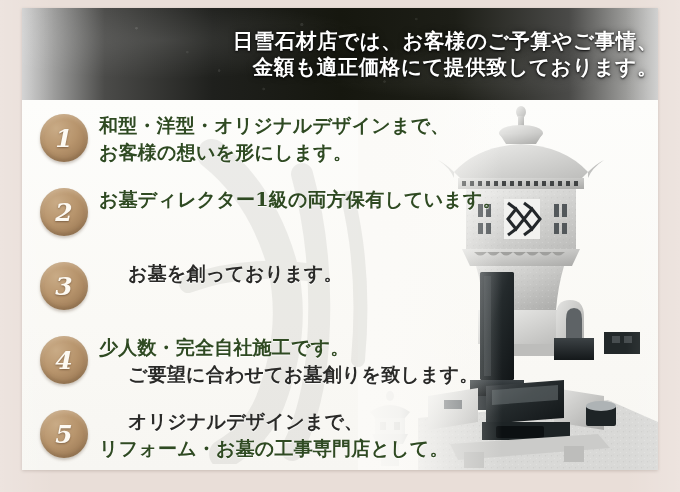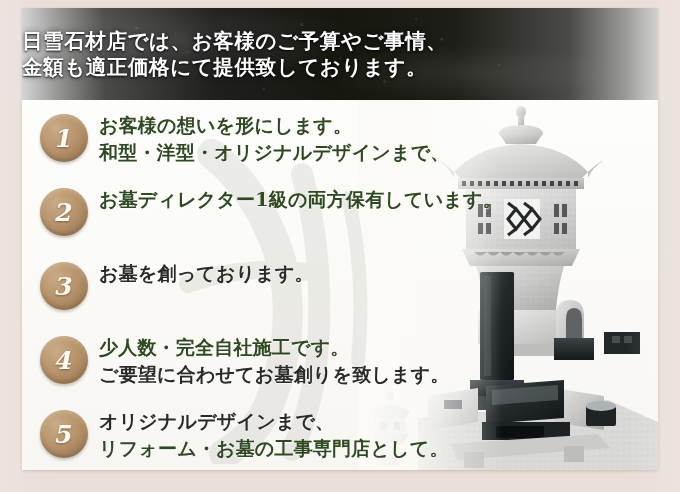--- a/index.html
+++ b/index.html
@@ -79,21 +79,21 @@
       radial-gradient(circle at 38% 88%, rgba(255,255,255,.17) 0 1px, transparent 1.7px),
       radial-gradient(circle at 62% 12%, rgba(255,255,255,.15) 0 1px, transparent 1.6px);
     pointer-events: none;
   }
   .header-text {
     position: relative;
     z-index: 2;
     height: 100%;
     display: flex;
     flex-direction: column;
-    align-items: flex-start;
+    align-items: flex-end;
     justify-content: center;
     gap: 2px;
   }
   .header-line {
     color: #ffffff;
     font-family: "DejaVu Serif", "Liberation Serif", serif;
     font-weight: 700;
     font-size: 20.5px;
     letter-spacing: .6px;
     line-height: 1.18;
@@ -184,21 +184,21 @@
   .line {
     font-family: "DejaVu Serif", "Liberation Serif", serif;
     font-weight: 700;
     font-size: 19px;
     line-height: 1.42;
     letter-spacing: .2px;
     white-space: nowrap;
     text-shadow: 0 1px 1px rgba(255,255,255,.9);
   }
   .green { color: #2f4a22; }
-  .dark  { color: #2a2a28; }
+  .dark  { color: #2a2a28; margin-left: 29px; }
 </style>
 </head>
 <body>
 
 <div class="banner">
 
   <div class="card">
 
     <div class="header">
       <div class="speckle"></div>
@@ -356,22 +356,22 @@
             <path d="M196 64 Q214 140 206 226" stroke-width="14"></path>
           </g>
         </svg>
       </div>
 
       <div class="list">
 
         <div class="item">
           <div class="badge">1</div>
           <div class="lines">
+            <div class="line green">和型・洋型・オリジナルデザインまで、</div>
             <div class="line green">お客様の想いを形にします。</div>
-            <div class="line green">和型・洋型・オリジナルデザインまで、</div>
           </div>
         </div>
 
         <div class="item">
           <div class="badge">2</div>
           <div class="lines">
             <div class="line green">お墓ディレクター1級の両方保有しています。</div>
           </div>
         </div>
 

